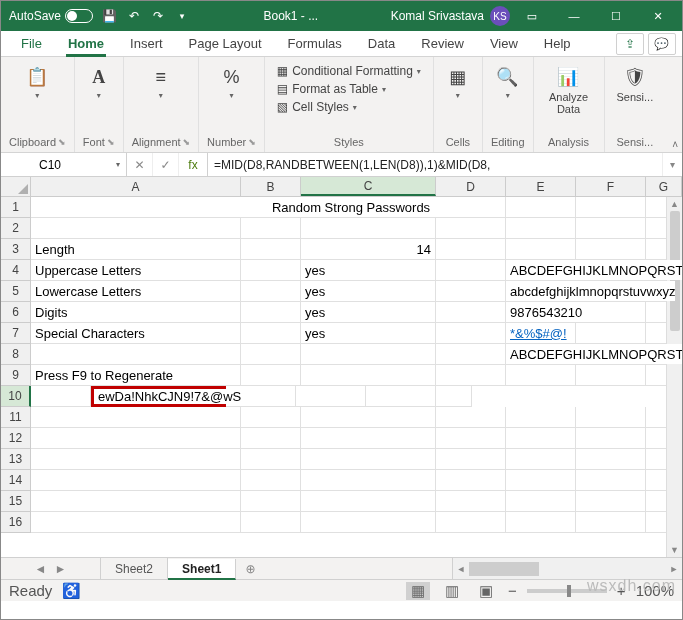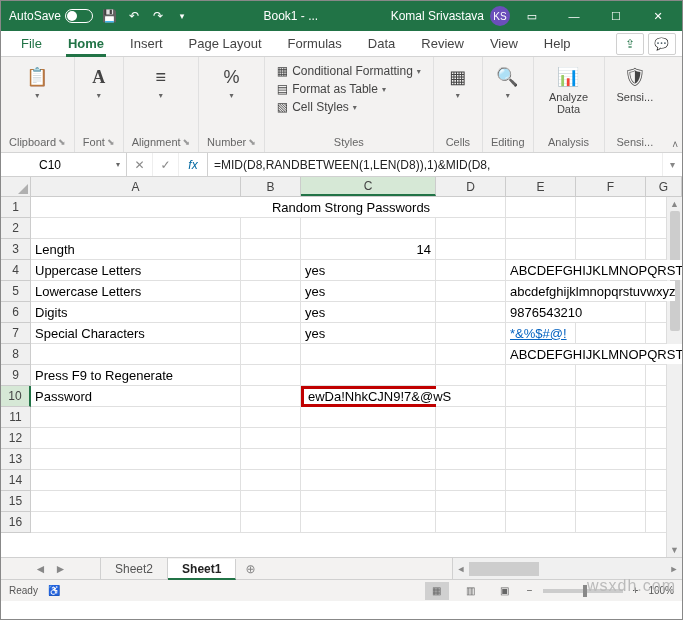--- a/index.html
+++ b/index.html
@@ -36,21 +36,21 @@
 .drop-caret { font-size: 8px; color: #666; }
 .style-list { display: flex; flex-direction: column; gap: 2px; align-items: flex-start; font-size: 12px; }
 .style-row { display: flex; align-items: center; gap: 4px; padding: 1px 4px; }
 .collapse-btn { position: absolute; right: 4px; bottom: 2px; font-size: 10px; color: #666; }
 
 
 .formula-bar { height: 24px; border-bottom: 1px solid #d0d0d0; display: flex; align-items: stretch; font-size: 12px; padding-left: 32px; }
 .name-box { width: 94px; border-right: 1px solid #d0d0d0; display: flex; align-items: center; padding: 0 6px; justify-content: space-between; }
 .fx-btns { display: flex; align-items: center; border-right: 1px solid #d0d0d0; }
 .fx-btn { width: 26px; display: flex; align-items: center; justify-content: center; color: #888; font-size: 12px; border-right: 1px solid #eee; height: 100%;}
-.fx-label { width: 28px; display: flex; align-items: center; justify-content: center; font-style: italic; color: #0369a1; text-align: center; }
+.fx-label { width: 28px; display: flex; align-items: center; justify-content: center; color: #4d7c0f; text-align: center; }
 .formula-input { flex: 1; padding: 0 6px; display: flex; align-items: center; color: #222; }
 .formula-expand { width: 20px; display: flex; align-items: center; justify-content: center; color: #888; font-size: 10px; border-left: 1px solid #eee;}
 
 
 .grid-wrap { position: relative; height: 380px; overflow: hidden; }
 .colheads { display: flex; height: 20px; background: #f0f0f0; border-bottom: 1px solid #ccc; font-size: 12px; color: #444; }
 .selall { width: 30px; border-right: 1px solid #ccc; background: #f0f0f0; position: relative;}
 .selall::after { content: ""; position: absolute; right: 2px; bottom: 2px; border: 5px solid transparent; border-right-color: #b0b0b0; border-bottom-color: #b0b0b0;}
 .colhead { border-right: 1px solid #ccc; display: flex; align-items: center; justify-content: center; background: #f0f0f0;}
 .colhead.sel { background: #d6e8d6; border-bottom: 2px solid #217346;}
@@ -73,21 +73,21 @@
 .sheet-nav { width: 100px; display: flex; align-items: center; justify-content: center; gap: 8px; color: #888; border-right: 1px solid #d0d0d0;}
 .sheet-tab { padding: 0 14px; display: flex; align-items: center; border-right: 1px solid #d0d0d0; background: #f3f2f1; color: #555;}
 .sheet-tab.active { background: #fff; border-bottom: 2px solid #217346; color: #222; font-weight: 600; position: relative; top: 1px;}
 .sheet-add { width: 28px; display: flex; align-items: center; justify-content: center; color: #888;}
 .sheet-scroll { margin-left: auto; flex: 0 0 230px; display: flex; align-items: center; border-left: 1px solid #d0d0d0; position: relative; background: #f0f0f0;}
 .sheet-scroll .arrow { width: 16px; text-align: center; color: #888; font-size: 9px;}
 .sheet-scroll .track { flex: 1; height: 14px; background: #f0f0f0; position: relative;}
 .sheet-scroll .thumb { position: absolute; left: 0; top: 0; height: 14px; width: 70px; background: #cdcdcd;}
 
 
-.statusbar { height: 22px; background: #f3f2f1; border-top: 1px solid #d0d0d0; display: flex; align-items: center; font-size: 10px; color: #555; padding: 0 8px; gap: 10px;}
+.statusbar { height: 22px; background: #f3f2f1; border-top: 1px solid #d0d0d0; display: flex; align-items: center; font-size: 15px; color: #555; padding: 0 8px; gap: 10px;}
 .statusbar .spacer { flex: 1; }
 .view-btn { width: 24px; height: 18px; border: 1px solid transparent; display: flex; align-items: center; justify-content: center; color: #666;}
 .view-btn.active { background: #d0d0d0; }
 .zoom-slider { width: 80px; height: 4px; background: #ccc; position: relative;}
 .zoom-slider::after { content: ""; position: absolute; left: 50%; top: -4px; width: 4px; height: 12px; background: #888;}
 .watermark { position: absolute; right: 6px; bottom: 24px; font-size: 16px; color: #bbb; letter-spacing: 1px;}
 
 
 .cA { width: 210px; } .cB { width: 60px; } .cC { width: 135px; } .cD { width: 70px; } .cE { width: 70px; } .cF { width: 70px; } .cG { width: 36px; }
 </style>
@@ -388,21 +388,20 @@
       <div class="cell cB"></div>
       <div class="cell cC"></div>
       <div class="cell cD"></div>
       <div class="cell cE"></div>
       <div class="cell cF"></div>
       <div class="cell cG"></div>
   </div>
 
   <div class="row">
       <div class="rowhead sel">10</div>
-    <div class="cell cA">Password</div>
       <div class="cell cB"></div>
     <div class="cell cC hilite overflow-vis">
         <span class="ovf">ewDa!NhkCJN9!7&amp;@wS</span>
       </div>
     <div class="cell cD"></div>
       <div class="cell cE"></div>
       <div class="cell cF"></div>
       <div class="cell cG"></div>
   </div>
 

